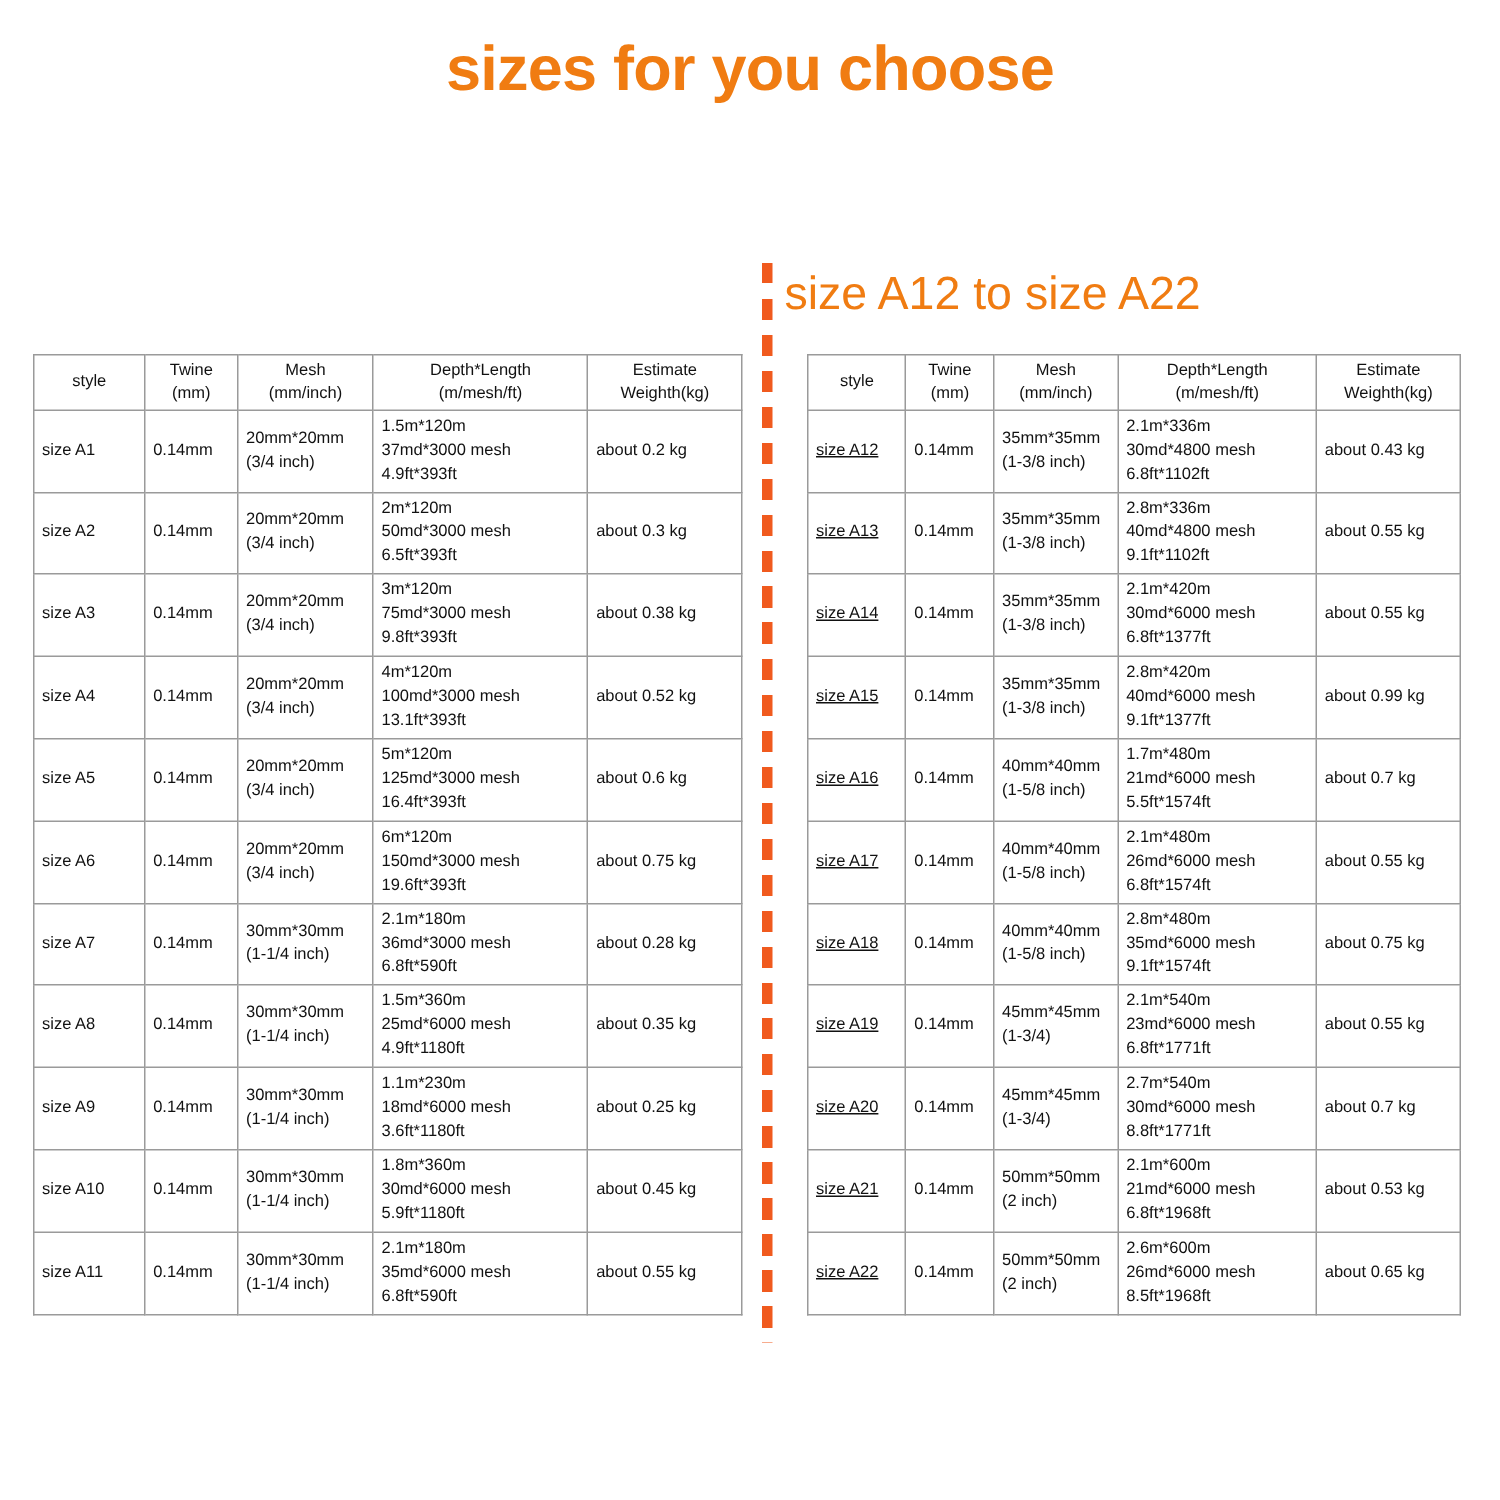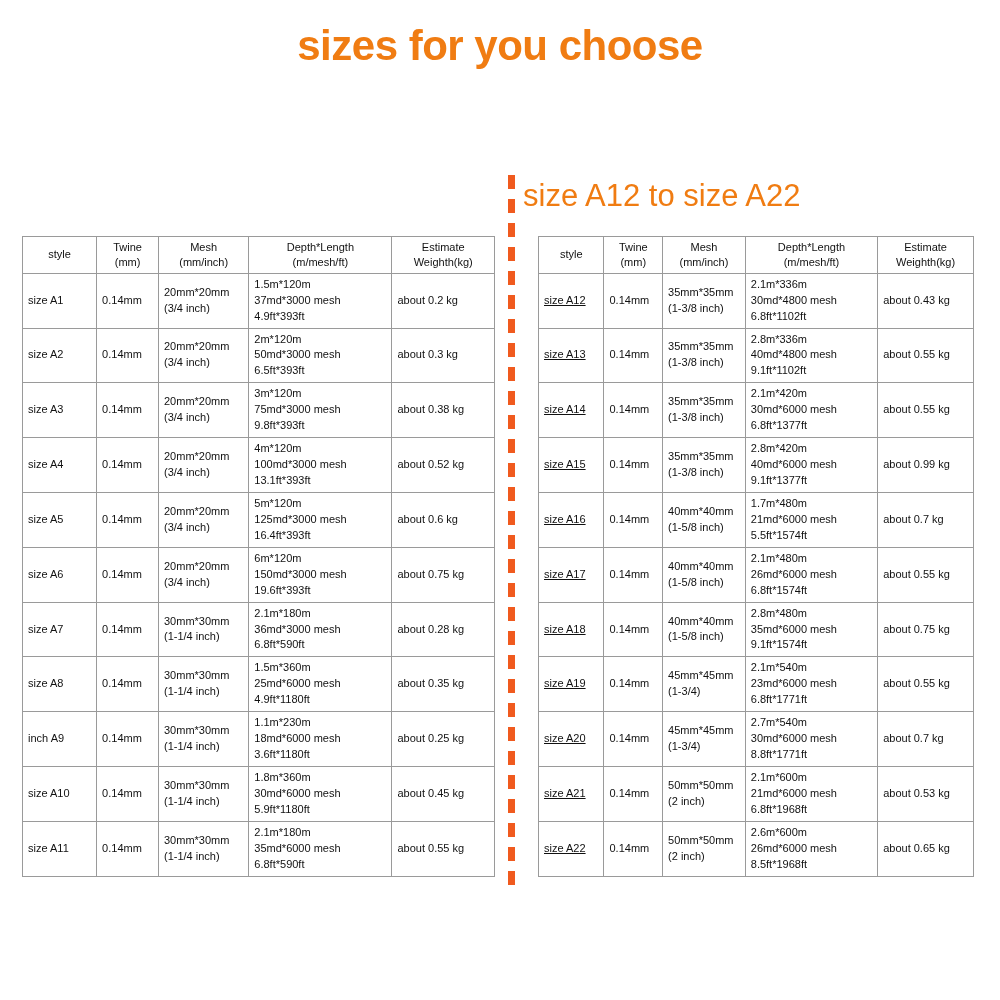--- a/index.html
+++ b/index.html
@@ -231,21 +231,21 @@
           <td class="style-cell cell-lines">size A8</td>
           <td class="twine-cell cell-lines">0.14mm</td>
           <td class="mesh-cell cell-lines">30mm*30mm
 (1-1/4 inch)</td>
           <td class="depth-cell cell-lines">1.5m*360m
 25md*6000 mesh
 4.9ft*1180ft</td>
           <td class="weight-cell cell-lines">about 0.35 kg</td>
         </tr>
         <tr>
-          <td class="style-cell cell-lines">inch A9</td>
+          <td class="style-cell cell-lines">size A9</td>
           <td class="twine-cell cell-lines">0.14mm</td>
           <td class="mesh-cell cell-lines">30mm*30mm
 (1-1/4 inch)</td>
           <td class="depth-cell cell-lines">1.1m*230m
 18md*6000 mesh
 3.6ft*1180ft</td>
           <td class="weight-cell cell-lines">about 0.25 kg</td>
         </tr>
         <tr>
           <td class="style-cell cell-lines">size A10</td>

